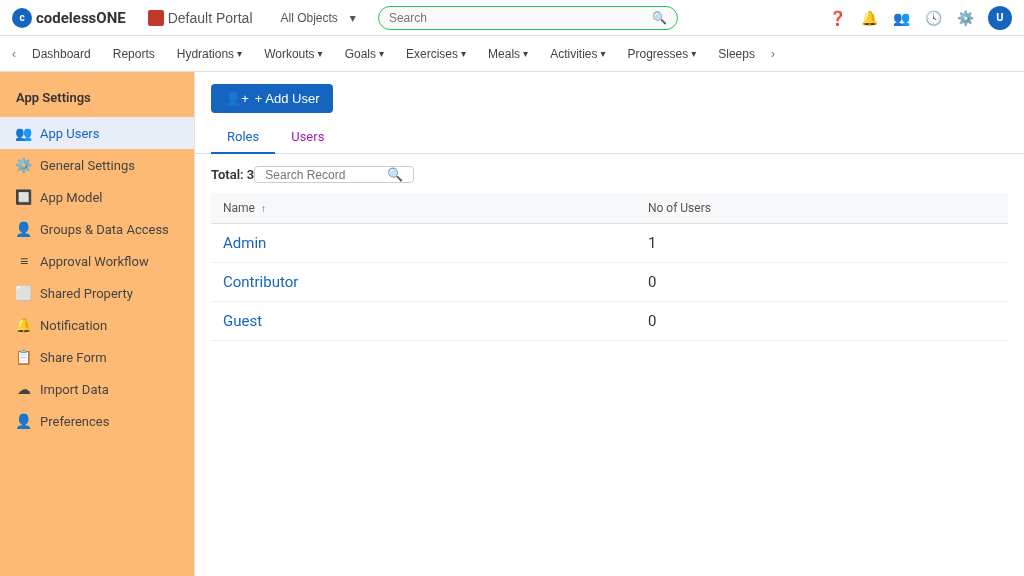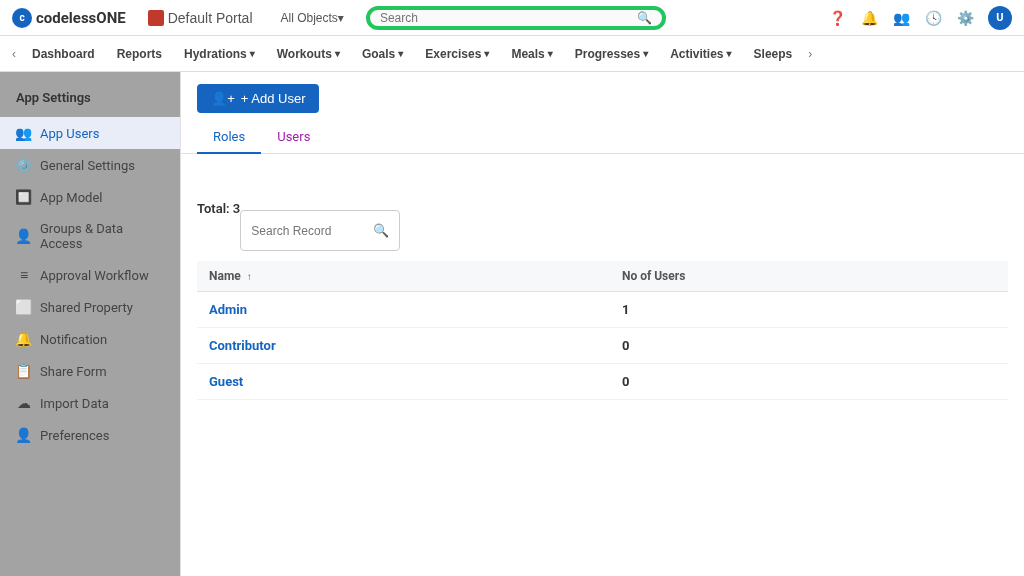--- a/index.html
+++ b/index.html
@@ -32,29 +32,29 @@
       color: white; font-size: 10px; font-weight: bold;
     }
     .portal-btn {
       display: flex; align-items: center; gap: 4px;
       font-size: 14px; color: #555; cursor: pointer;
       padding: 2px 6px;
       border: none; background: none;
     }
     .portal-icon { width: 16px; height: 16px; background: #c0392b; border-radius: 2px; }
     .all-objects-btn {
-      display: flex; align-items: center; gap: 0;
+      display: flex; align-items: center; gap: 12px;
       font-size: 12px; color: #555; cursor: pointer;
       padding: 2px 6px; border: none; background: none;
     }
     .search-bar {
       flex: 1;
       max-width: 300px;
       height: 24px;
-      border: 4px solid #22c55e;
+      border: 1px solid #22c55e;
       border-radius: 12px;
       padding: 0 10px;
       font-size: 12px;
       color: #999;
       background: #fafafa;
       display: flex; align-items: center; gap: 6px;
     }
     .search-bar input {
       border: none; background: transparent; outline: none; font-size: 12px; width: 100%;
     }
@@ -90,34 +90,33 @@
     .nav-link {
       padding: 0 10px;
       height: 36px;
       display: flex; align-items: center;
       font-size: 12px;
       color: #444;
       cursor: pointer;
       white-space: nowrap;
       border: none; background: none;
       position: relative;
-      font-weight: bold;
     }
     .nav-link.has-dropdown::after { content: ' ▾'; font-size: 10px; margin-left: 3px; }
 
     
     .main-layout {
       display: flex;
       height: calc(576px - 72px);
     }
 
     
     .sidebar {
-      width: 181px;
-      background: #a3a3a3;
+      width: 195px;
+      background: #fdba74;
       border-right: 1px solid #e0e0e0;
       flex-shrink: 0;
       overflow-y: auto;
       padding: 8px 0;
     }
     .sidebar-title {
       font-size: 13px;
       font-weight: 600;
       color: #333;
       padding: 10px 16px 12px;
@@ -191,50 +190,48 @@
     }
     .total-label {
       font-size: 13px;
       font-weight: 600;
       color: #333;
     }
     .search-record {
       display: flex; align-items: center; gap: 6px;
       border: 1px solid #ccc;
       border-radius: 4px;
-      padding: 12px 10px;
+      padding: 0 10px;
       width: 160px;
       background: #fff;
-      margin-top: 44px;
     }
     .search-record input {
       border: none; outline: none; font-size: 12px; width: 100%; background: transparent;
       color: #999;
     }
     .search-record-icon { color: #999; font-size: 13px; }
 
     .data-table {
       width: 100%;
       border-collapse: collapse;
     }
     .data-table th {
       text-align: left;
       padding: 8px 12px;
       font-size: 12px;
-      font-weight: 700;
+      font-weight: 400;
       color: #555;
       background: #f7f8fa;
       border-bottom: 1px solid #e0e0e0;
     }
     .data-table td {
       padding: 10px 12px;
-      font-size: 13px;
+      font-size: 15px;
       border-bottom: 1px solid #f0f0f0;
       color: #333;
-      font-weight: bold;
     }
     .data-table td a {
       color: #1565c0;
       text-decoration: none;
     }
     .sort-icon { font-size: 10px; color: #1565c0; margin-left: 3px; }
   </style>
 </head>
 <body>
 
@@ -267,22 +264,22 @@
 
 <div class="second-navbar">
   <button class="nav-chevron">‹</button>
   <button class="nav-link">Dashboard</button>
   <button class="nav-link">Reports</button>
   <button class="nav-link has-dropdown">Hydrations</button>
   <button class="nav-link has-dropdown">Workouts</button>
   <button class="nav-link has-dropdown">Goals</button>
   <button class="nav-link has-dropdown">Exercises</button>
   <button class="nav-link has-dropdown">Meals</button>
+  <button class="nav-link has-dropdown">Activities</button>
   <button class="nav-link has-dropdown">Progresses</button>
-  <button class="nav-link has-dropdown">Activities</button>
   <button class="nav-link">Sleeps</button>
   <button class="nav-chevron">›</button>
 </div>
 
 <div class="main-layout">
 
   <div class="sidebar">
     <div class="sidebar-title">App Settings</div>
 
     <div class="sidebar-item active">

